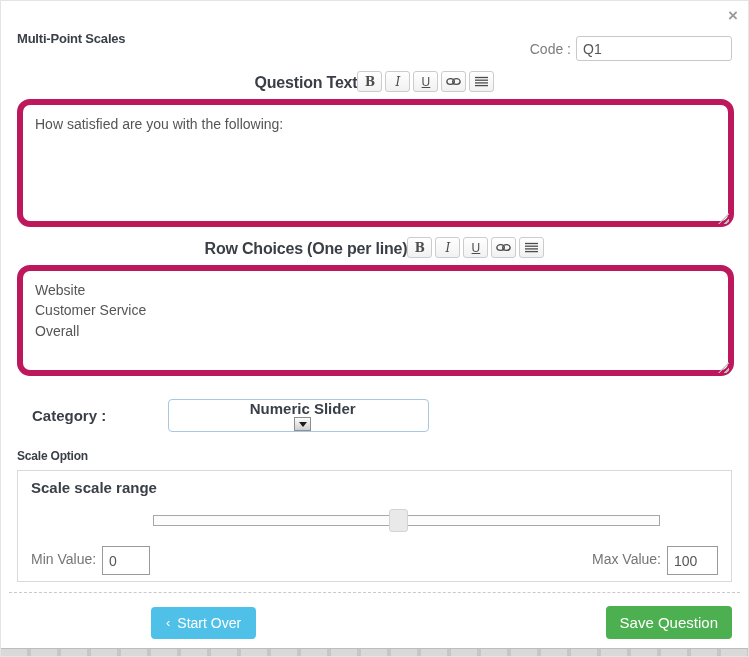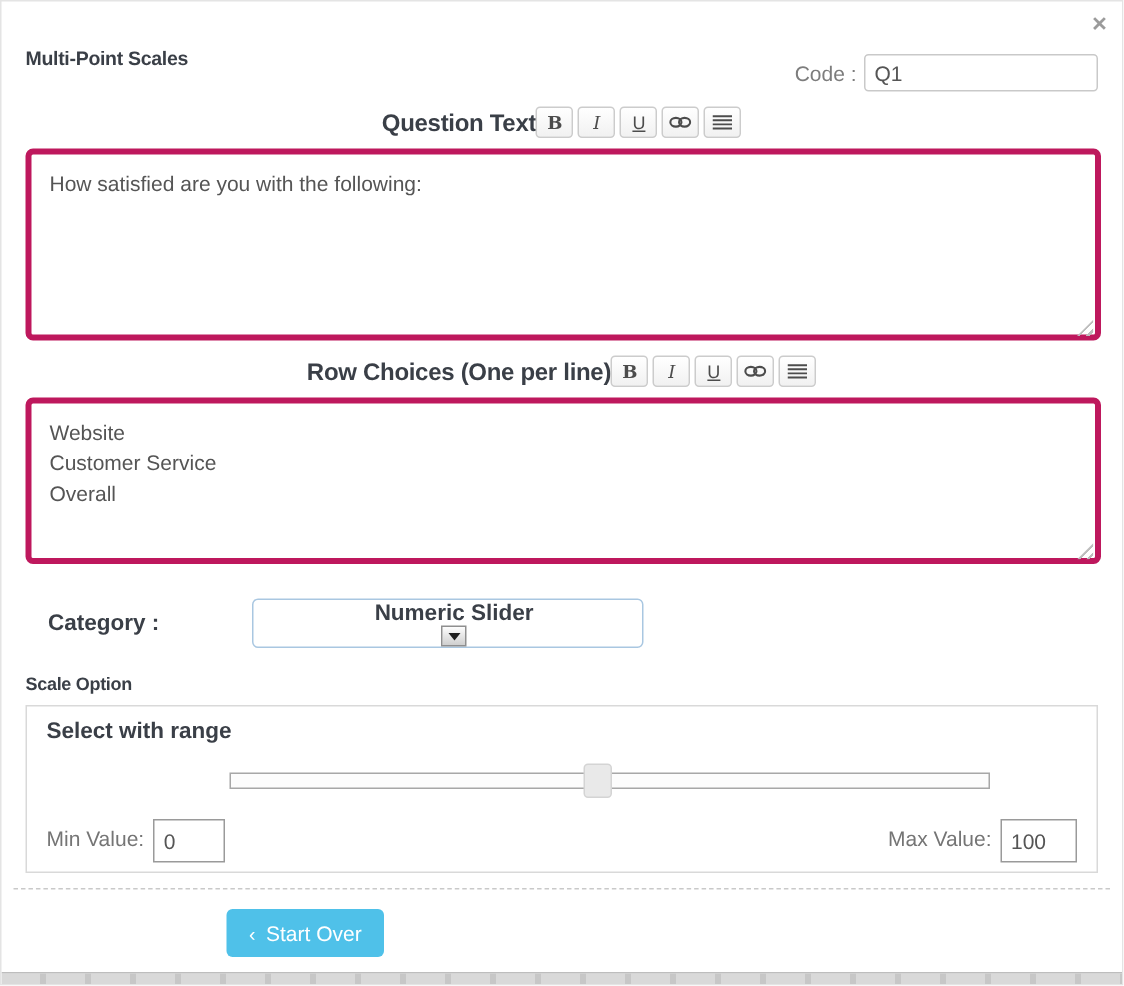--- a/index.html
+++ b/index.html
@@ -57,21 +57,21 @@
     color:#4c4c4c; cursor:pointer; padding:0;
   }
   .tb-bold   { font-family:"DejaVu Serif", serif; font-weight:bold; font-size:12px; }
   .tb-italic { font-family:"DejaVu Serif", serif; font-style:italic; font-size:12px; }
   .tb-under  { font-size:12px; text-decoration:underline; }
 
   
   .ta-wrap { position:relative; }
   textarea.qtext {
     display:block; width:717px;
-    border:4px solid #be185d; border-radius:5px;
+    border:6px solid #be185d; border-radius:13px;
     padding:9px 12px; font-size:14px; color:#555;
     font-family:"Liberation Sans", sans-serif;
     resize:none; outline:none; line-height:1.45;
   }
   .ta-tall  { height:128px; }
   .ta-short { height:111px; }
   .grip {
     position:absolute; right:3px; bottom:3px; width:11px; height:11px;
     background:repeating-linear-gradient(135deg, transparent 0 3px, #bdbdbd 3px 4.5px);
     clip-path:polygon(100% 0, 100% 100%, 0 100%);
@@ -226,21 +226,21 @@
     <div class="category-row">
       <span class="category-label">Category :</span>
       <div class="select-box">
         <span class="select-value">Numeric Slider</span>
         <span class="select-arrow"></span>
       </div>
     </div>
 
     <div class="scale-heading">Scale Option</div>
     <div class="scale-box">
-      <div class="scale-sub">Select with range</div>
+      <div class="scale-sub">Scale scale range</div>
       <div class="slider-wrap">
         <div class="slider-track"></div>
         <div class="slider-handle" style="left: 46.5%"></div>
       </div>
       <div class="minmax-row">
         <div class="mm-group">
           <span class="mm-label">Min Value:</span>
           <input class="mm-input mm-min" type="text" value="0" style="">
         </div>
         <div class="mm-group">
@@ -249,17 +249,18 @@
         </div>
       </div>
     </div>
 
     <div class="dashes"></div>
     <div class="footer-row">
       <button class="btn btn-start">
         <span class="chev">‹</span>
         <span>Start Over</span>
       </button>
+      <button class="btn btn-save">Save Question</button>
     </div>
   </div>
 
   <div class="bottom-strip"></div>
 </div>
 
 </body></html>

